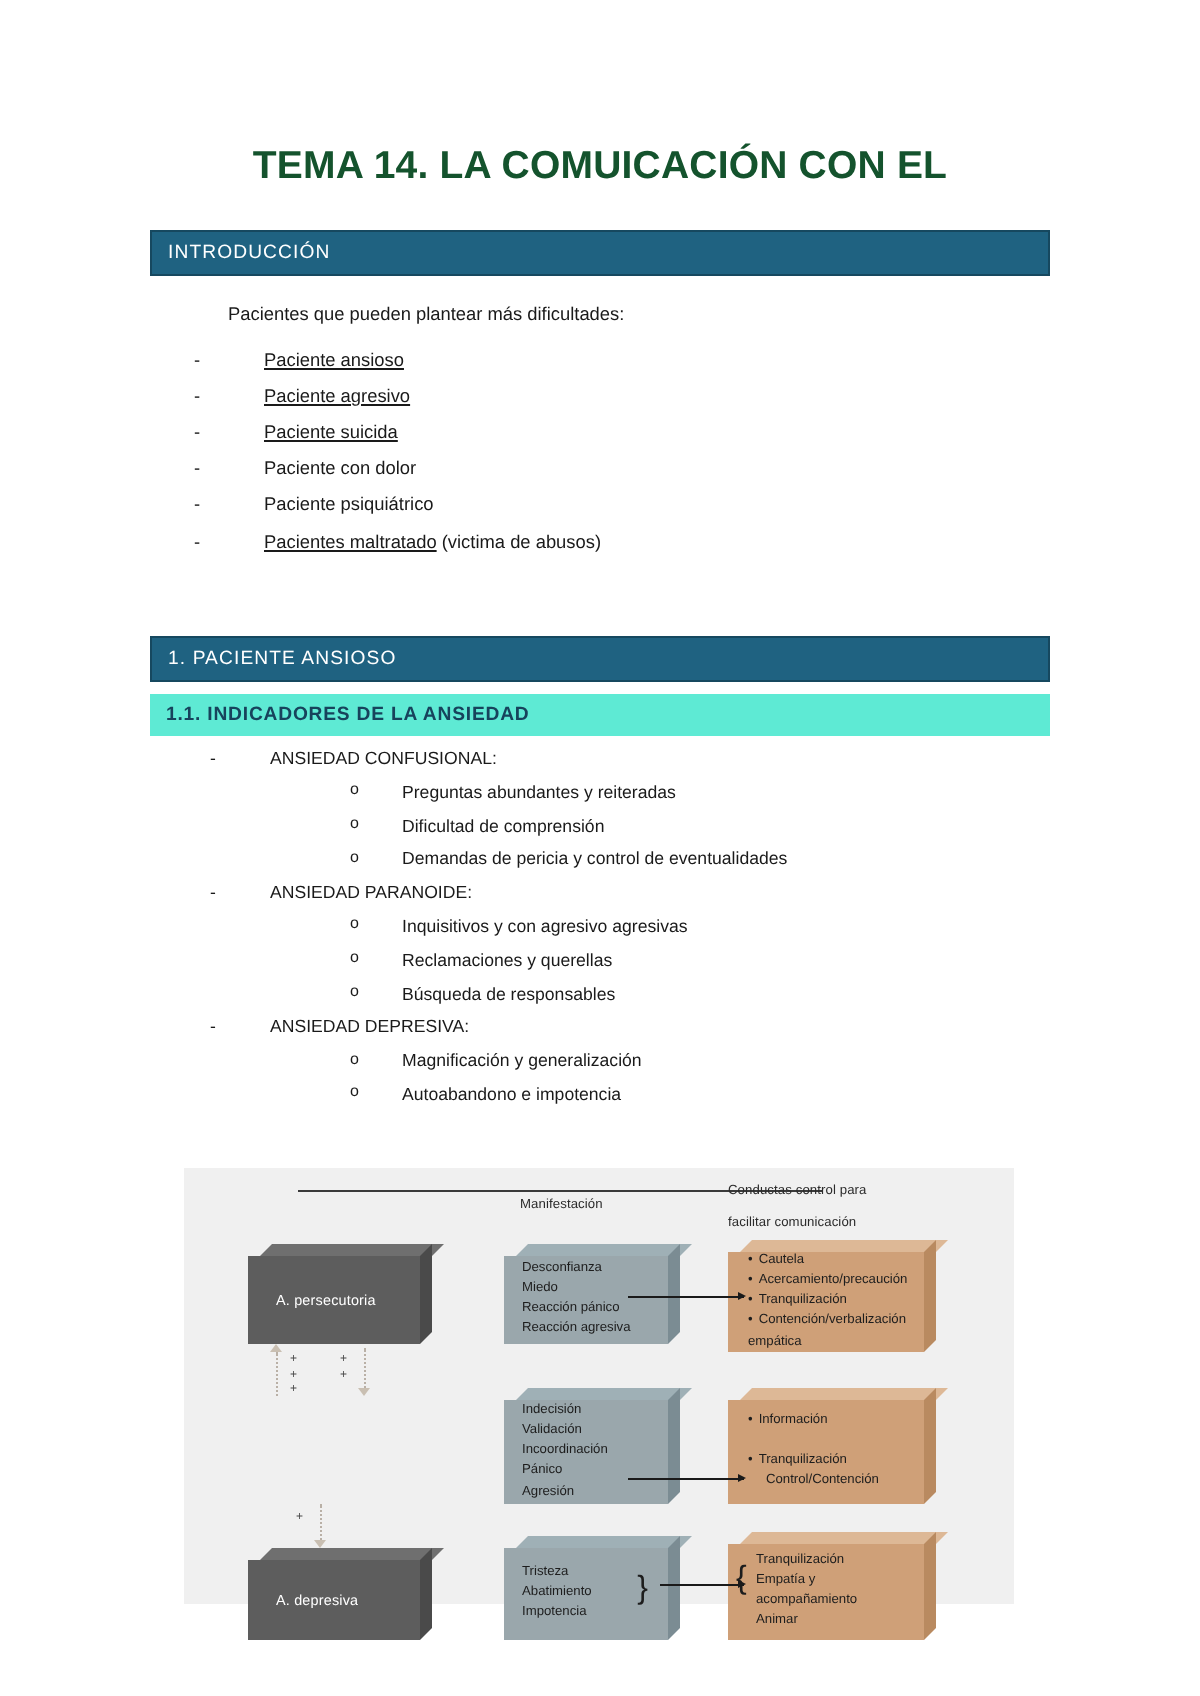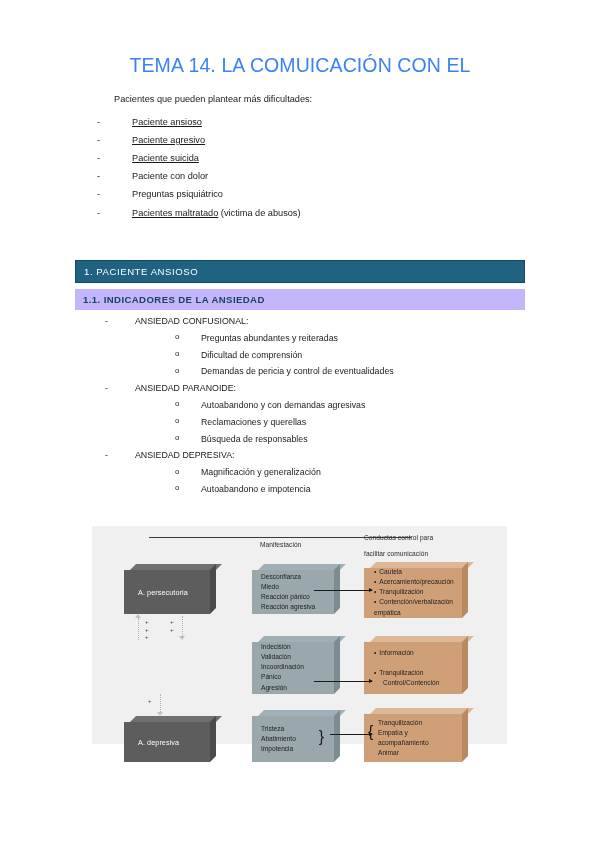--- a/index.html
+++ b/index.html
@@ -20,45 +20,45 @@
     width: 600px;
     height: 848px;
     box-sizing: border-box;
     padding: 0 0;
     position: relative;
   }
 
   
   .doc-title {
     margin: 0;
-    padding: 52px 88px 0 88px;
+    padding: 70px 88px 0 88px;
     text-align: center;
     font-size: 19.5px;
-    font-weight: normal;
+    font-weight: bold;
     line-height: 1.42;
-    color: #3b82f6;
+    color: #14532d;
     letter-spacing: 0.1px;
   }
 
   
   .banner-main {
     margin: 17px 75px 0 75px;
     background: #1f6281;
     border: 1px solid #16485f;
     color: #ffffff;
     font-size: 9.6px;
     letter-spacing: 0.55px;
     padding: 5px 7px 5px 8px;
     line-height: 1.15;
   }
   .banner-main.tight { margin-top: 11px; }
 
   .banner-sub {
     margin: 6px 75px 0 75px;
-    background: #c4b5fd;
+    background: #5eead4;
     color: #17435c;
     font-size: 9.6px;
     font-weight: bold;
     letter-spacing: 0.4px;
     padding: 5px 7px 5px 8px;
     line-height: 1.15;
   }
 
   
   .intro-line {
@@ -281,20 +281,21 @@
 </style>
 </head>
 <body>
 
 <div class="page">
 
   <h1 class="doc-title">
     <span>TEMA 14. LA COMUICACIÓN CON EL</span><br>
   </h1>
 
+  <div class="banner-main">INTRODUCCIÓN</div>
 
   <div class="intro-line">Pacientes que pueden plantear más dificultades:</div>
 
   <ul class="lvl1">
     <li>
       <span class="dash">-</span>
       <span class="u">Paciente ansioso</span><span></span>
     </li>
     <li>
       <span class="dash">-</span>
@@ -303,21 +304,21 @@
     <li>
       <span class="dash">-</span>
       <span class="u">Paciente suicida</span><span></span>
     </li>
     <li>
       <span class="dash">-</span>
       <span>Paciente con dolor</span><span></span>
     </li>
     <li>
       <span class="dash">-</span>
-      <span>Preguntas psiquiátrico</span><span></span>
+      <span>Paciente psiquiátrico</span><span></span>
     </li>
     <li>
       <span class="dash">-</span>
       <span class="u">Pacientes maltratado</span><span> (victima de abusos)</span>
     </li>
   </ul>
 
   <div style="height:22px"></div>
 
   <div class="banner-main tight">1. PACIENTE ANSIOSO</div>
@@ -342,21 +343,21 @@
           <span>Demandas de pericia y control de eventualidades</span>
         </li>
       </ul>
     </li>
     <li class="head">
       <span class="dash">-</span>
       <span>ANSIEDAD PARANOIDE:</span>
       <ul class="lvl2">
         <li>
           <span class="circ">o</span>
-          <span>Autoabandono y con demandas agresivas</span>
+          <span>Inquisitivos y con agresivo agresivas</span>
         </li>
         <li>
           <span class="circ">o</span>
           <span>Reclamaciones y querellas</span>
         </li>
         <li>
           <span class="circ">o</span>
           <span>Búsqueda de responsables</span>
         </li>
       </ul>

